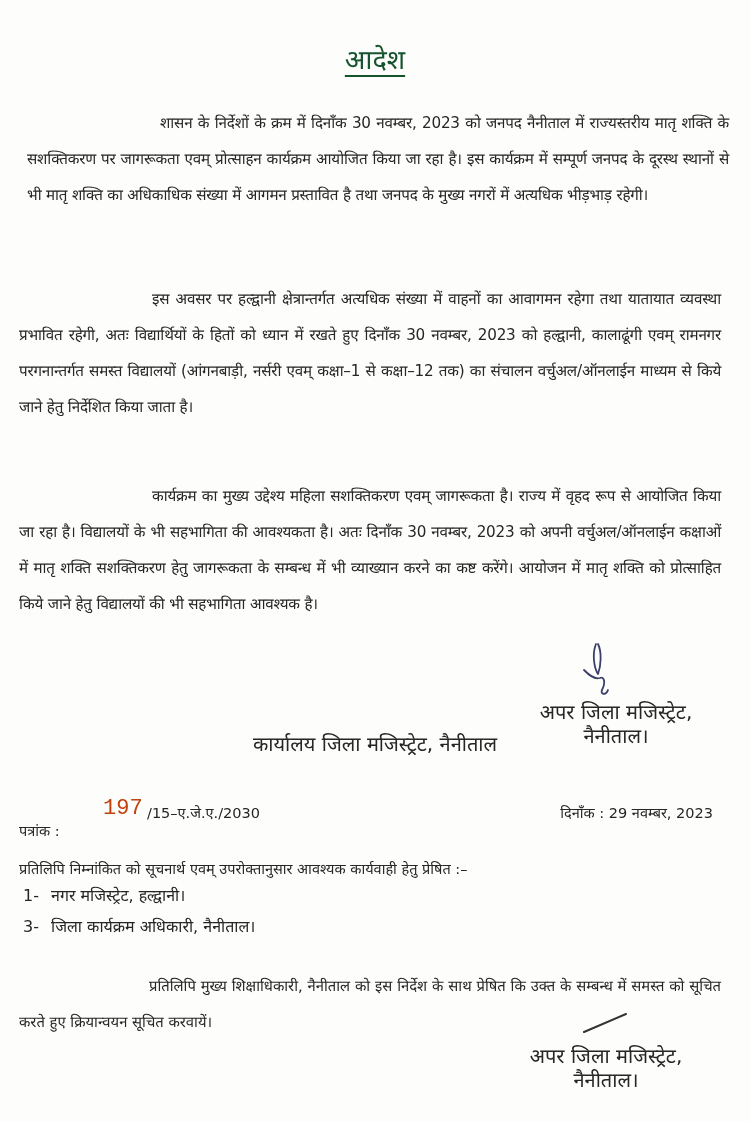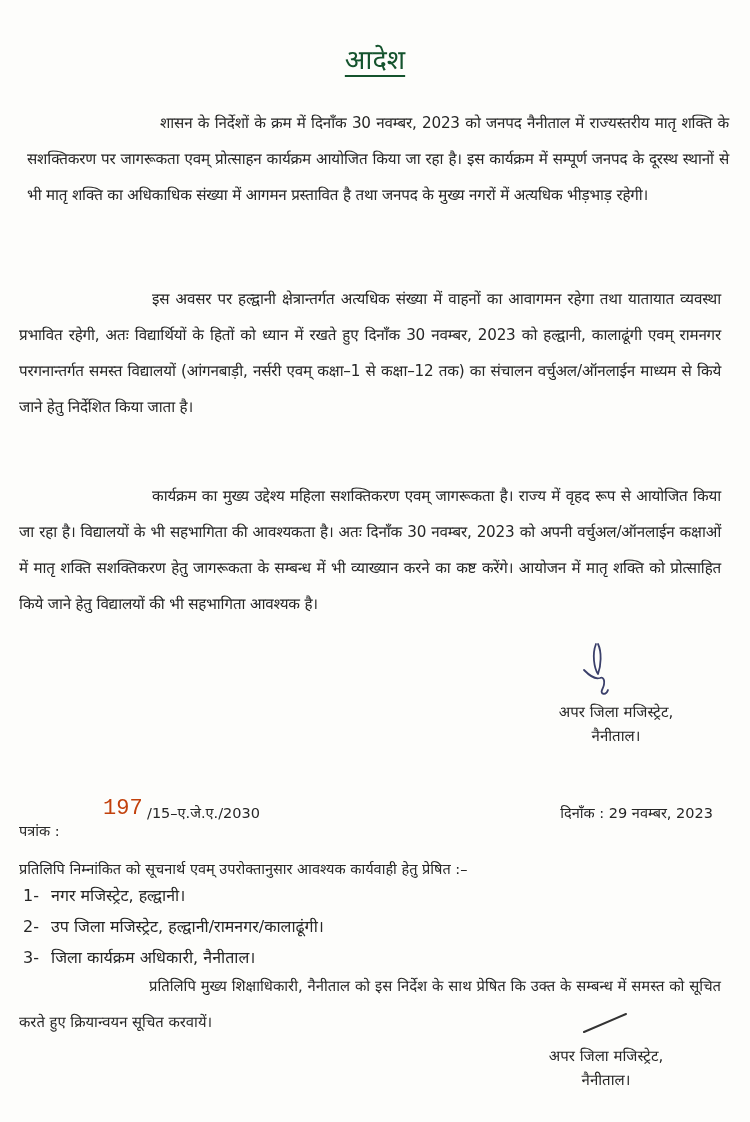--- a/index.html
+++ b/index.html
@@ -21,21 +21,21 @@
     font-size: 15.2px; line-height: 36px; text-align: justify;
     text-indent: 133px; letter-spacing: -0.2px;
   }
   .p1 { top: 97px; }
   .p2 { top: 281px; }
   .p3 { top: 478px; }
   .sig-mark {
     position: absolute; left: 574px; top: 640px; width: 50px; height: 60px;
   }
   .sig-block {
-    position: absolute; text-align: center; font-size: 15px; line-height: 24px;
+    position: absolute; text-align: center; font-size: 20px; line-height: 24px;
   }
   .sig1 { left: 516px; top: 700px; width: 200px; }
   .office {
     position: absolute; top: 730px; left: 0; width: 750px; text-align: center;
     font-size: 20px;
   }
   .ref-row {
     position: absolute; top: 796px; left: 19px; width: 700px; height: 34px;
     font-size: 14.5px;
   }
@@ -66,33 +66,33 @@
 
   <svg class="sig-mark" viewBox="0 0 50 60">
     <path d="M22 4 C18 14 20 28 24 34 M24 4 C28 12 27 26 24 34 M10 30 C14 34 20 40 26 38 C30 36 32 42 28 50 C26 54 32 56 34 50" fill="none" stroke="#3a3f6a" stroke-width="1.8" stroke-linecap="round"></path>
   </svg>
 
   <div class="sig-block sig1">
     <div>अपर जिला मजिस्ट्रेट,</div>
     <div>नैनीताल।</div>
   </div>
 
+  <div class="office">कार्यालय जिला मजिस्ट्रेट, नैनीताल</div>
 
   <div class="ref-row">
     <span class="ref-label">पत्रांक :</span>
     <span class="ref-hand">197</span>
     <span class="ref-rest">/15–ए.जे.ए./2030</span>
     <span class="date">दिनाँक : 29 नवम्बर, 2023</span>
   </div>
 
   <div class="copy-intro">प्रतिलिपि निम्नांकित को सूचनार्थ एवम् उपरोक्तानुसार आवश्यक कार्यवाही हेतु प्रेषित :–</div>
 
   <ul class="copy-list">
     <li><span class="num">1-</span><span>नगर मजिस्ट्रेट, हल्द्वानी।</span></li>
-    <li><span class="num">2-</span><span>उप जिला मजिस्ट्रेट, हल्द्वानी/रामनगर/कालाढूंगी।</span></li>
     <li><span class="num">3-</span><span>जिला कार्यक्रम अधिकारी, नैनीताल।</span></li>
   </ul>
 
   <p class="p4" style="margin:0">प्रतिलिपि मुख्य शिक्षाधिकारी, नैनीताल को इस निर्देश के साथ प्रेषित कि उक्त के सम्बन्ध में समस्त को सूचित करते हुए क्रियान्वयन सूचित करवायें।</p>
 
   <svg class="sig-stroke" viewBox="0 0 50 26">
     <path d="M4 22 L46 4" fill="none" stroke="#333" stroke-width="2" stroke-linecap="round"></path>
   </svg>
 
   <div class="sig-block sig2">

